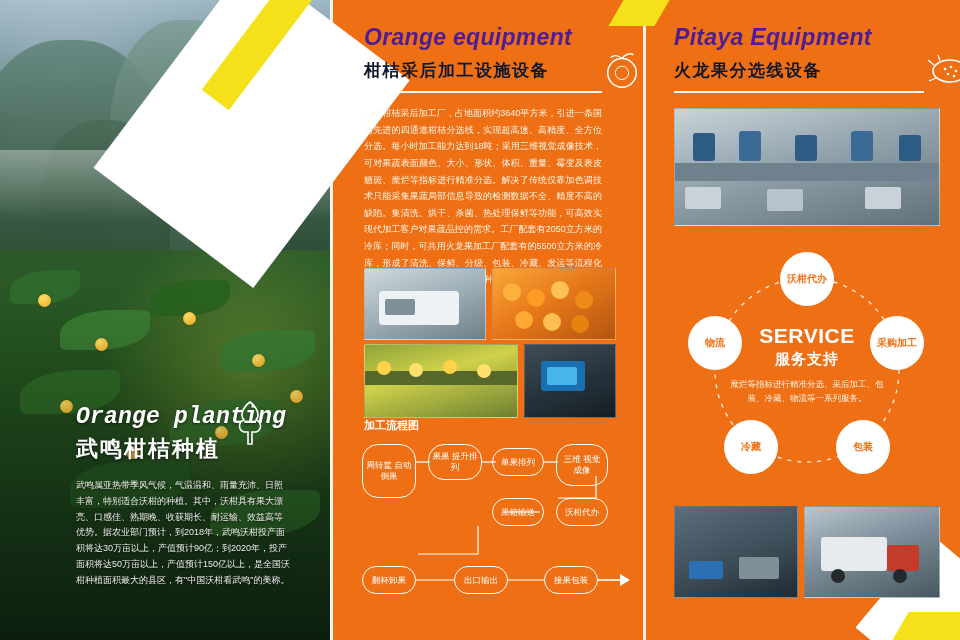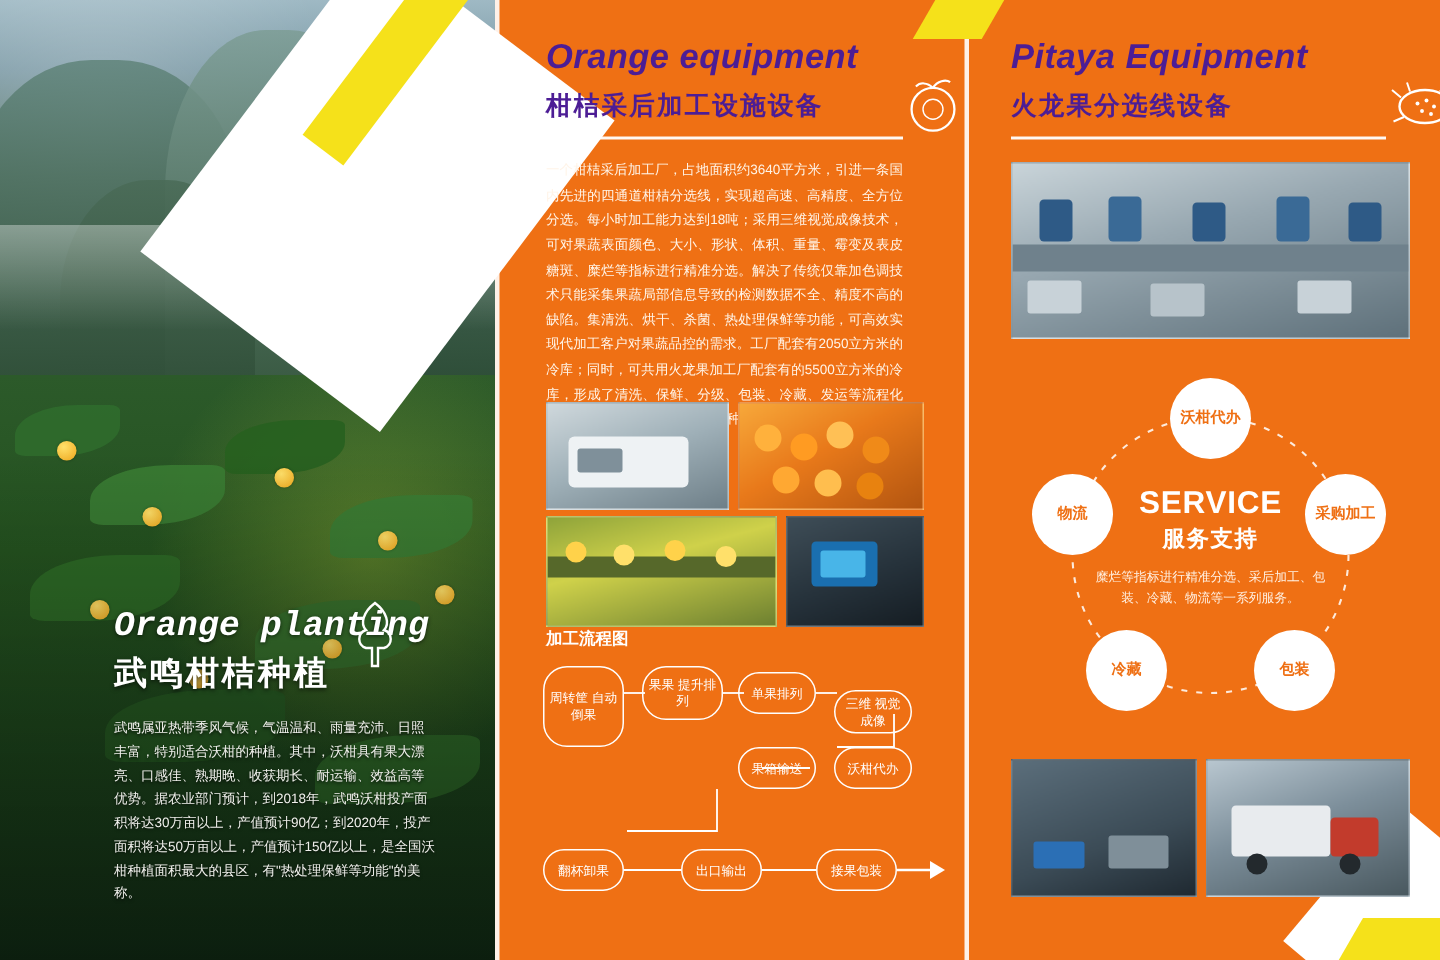--- a/index.html
+++ b/index.html
@@ -43,21 +43,21 @@
   .col-right{position:absolute;left:646px;top:0;width:314px;height:640px;}
   .divider{position:absolute;top:0;width:3px;height:640px;background:#ffffff;opacity:.9;}
   .div1{left:330px;}
   .div2{left:643px;}
 
   .yellow-top{position:absolute;left:616px;top:0;width:46px;height:26px;background:#f5e11a;transform:skewX(-30deg);}
   .yellow-bottom-r{position:absolute;left:900px;top:612px;width:70px;height:30px;background:#f5e11a;transform:skewX(-30deg);}
   .white-corner-br{position:absolute;left:880px;top:560px;width:120px;height:120px;background:#ffffff;transform:rotate(40deg);}
 
   h2.sec-en{font-size:23px;color:#4c1d95;font-weight:bold;font-style:italic;margin:0;letter-spacing:.3px;}
-  .sec-cn{font-size:17px;color:#4c1d95;font-weight:bold;margin:8px 0 0 0;letter-spacing:1.5px;}
+  .sec-cn{font-size:17px;color:#0f172a;font-weight:bold;margin:8px 0 0 0;letter-spacing:1.5px;}
   .underline{width:238px;height:2px;background:#ffffff;margin:9px 0 0 0;opacity:.95;}
   .body-cn{font-size:9px;line-height:1.85;color:#fff4e8;text-align:justify;margin:12px 0 0 0;}
 
   .mid-head{position:absolute;left:34px;top:24px;width:250px;}
   .right-head{position:absolute;left:28px;top:24px;width:266px;}
 
   
   .badge{position:absolute;}
   .orange-badge{right:6px;top:48px;width:48px;height:40px;}
   .pitaya-badge{right:4px;top:48px;width:56px;height:36px;}
@@ -123,21 +123,21 @@
   <div class="wedge-white"></div>
   <div class="wedge-yellow"></div>
 
   <svg class="tree-icon" viewBox="0 0 40 46">
     <path d="M20 2 C12 8 10 16 14 20 C8 22 8 30 14 32 L18 32 L18 44 L22 44 L22 32 L26 32 C32 30 32 22 26 20 C30 16 28 8 20 2 Z" fill="none" stroke="#ffffff" stroke-width="1.6"></path>
   </svg>
 
   <div class="left-text">
     <div class="left-title-en">Orange planting</div>
     <div class="left-title-cn">武鸣柑桔种植</div>
-    <div class="left-body">武鸣属亚热带季风气候，气温温和、雨量充沛、日照丰富，特别适合沃柑的种植。其中，沃柑具有果大漂亮、口感佳、熟期晚、收获期长、耐运输、效益高等优势。据农业部门预计，到2018年，武鸣沃柑投产面积将达30万亩以上，产值预计90亿；到2020年，投产面积将达50万亩以上，产值预计150亿以上，是全国沃柑种植面积最大的县区，有"热处理保鲜等功能"的美称。</div>
+    <div class="left-body">武鸣属亚热带季风气候，气温温和、雨量充沛、日照丰富，特别适合沃柑的种植。其中，沃柑具有果大漂亮、口感佳、熟期晚、收获期长、耐运输、效益高等优势。据农业部门预计，到2018年，武鸣沃柑投产面积将达30万亩以上，产值预计90亿；到2020年，投产面积将达50万亩以上，产值预计150亿以上，是全国沃柑种植面积最大的县区，有"中国沃柑看武鸣"的美称。</div>
   </div>
 
   <div class="divider div1"></div>
   <div class="divider div2"></div>
   <div class="yellow-top"></div>
   <div class="white-corner-br"></div>
   <div class="yellow-bottom-r"></div>
 
   <div class="col-mid">
     <div class="mid-head">
@@ -193,21 +193,21 @@
         <path d="M58 140 H96" stroke="#fff" stroke-width="1.2" fill="none"></path>
         <path d="M150 140 H186" stroke="#fff" stroke-width="1.2" fill="none"></path>
         <path d="M240 140 H268" stroke="#fff" stroke-width="1.6" fill="none"></path>
         <path d="M262 134 L272 140 L262 146 Z" fill="#fff"></path>
       </svg>
       <div class="node" style="left:4px;top:4px;width:54px;height:54px;">周转筐
 自动倒果</div>
       <div class="node" style="left:70px;top:4px;width:54px;height:36px;">果果
 提升排列</div>
       <div class="node" style="left:134px;top:8px;width:52px;height:28px;">单果排列</div>
-      <div class="node" style="left:198px;top:20px;width:52px;height:29px;">三维
+      <div class="node" style="left:198px;top:4px;width:52px;height:42px;">三维
 视觉成像</div>
       <div class="node" style="left:134px;top:58px;width:52px;height:28px;">果箱输送</div>
       <div class="node" style="left:198px;top:58px;width:52px;height:28px;">沃柑代办</div>
       <div class="node" style="left:4px;top:126px;width:54px;height:28px;">翻杯卸果</div>
       <div class="node" style="left:96px;top:126px;width:54px;height:28px;">出口输出</div>
       <div class="node" style="left:186px;top:126px;width:54px;height:28px;">接果包装</div>
     </div>
   </div>
 
   <div class="col-right">

